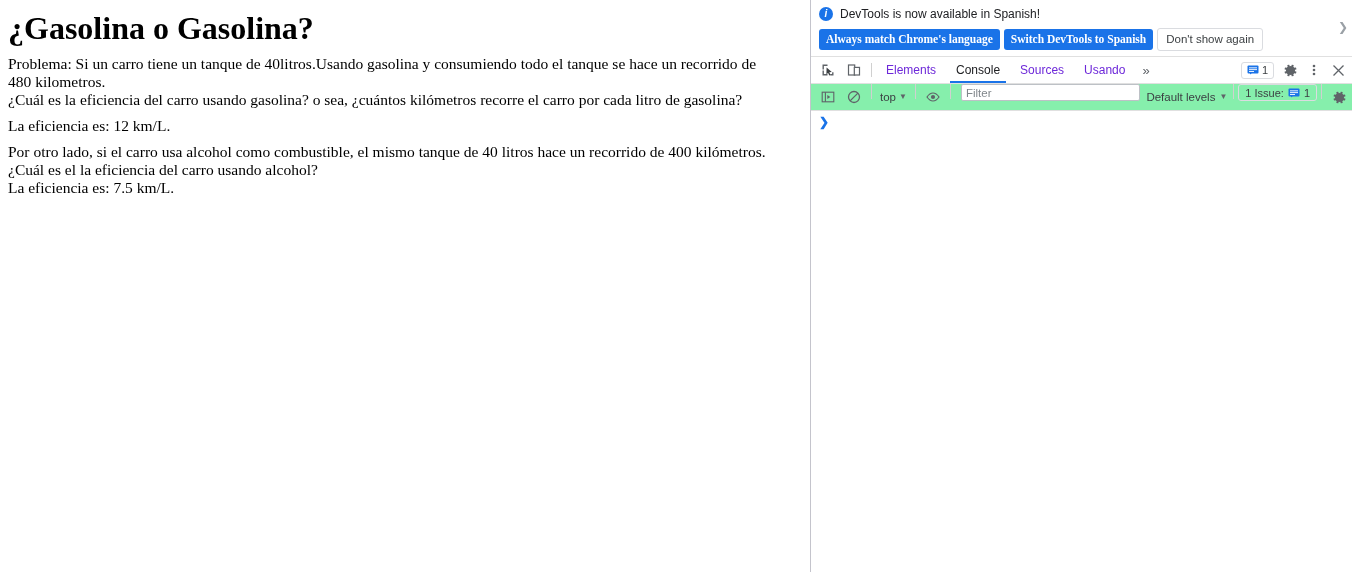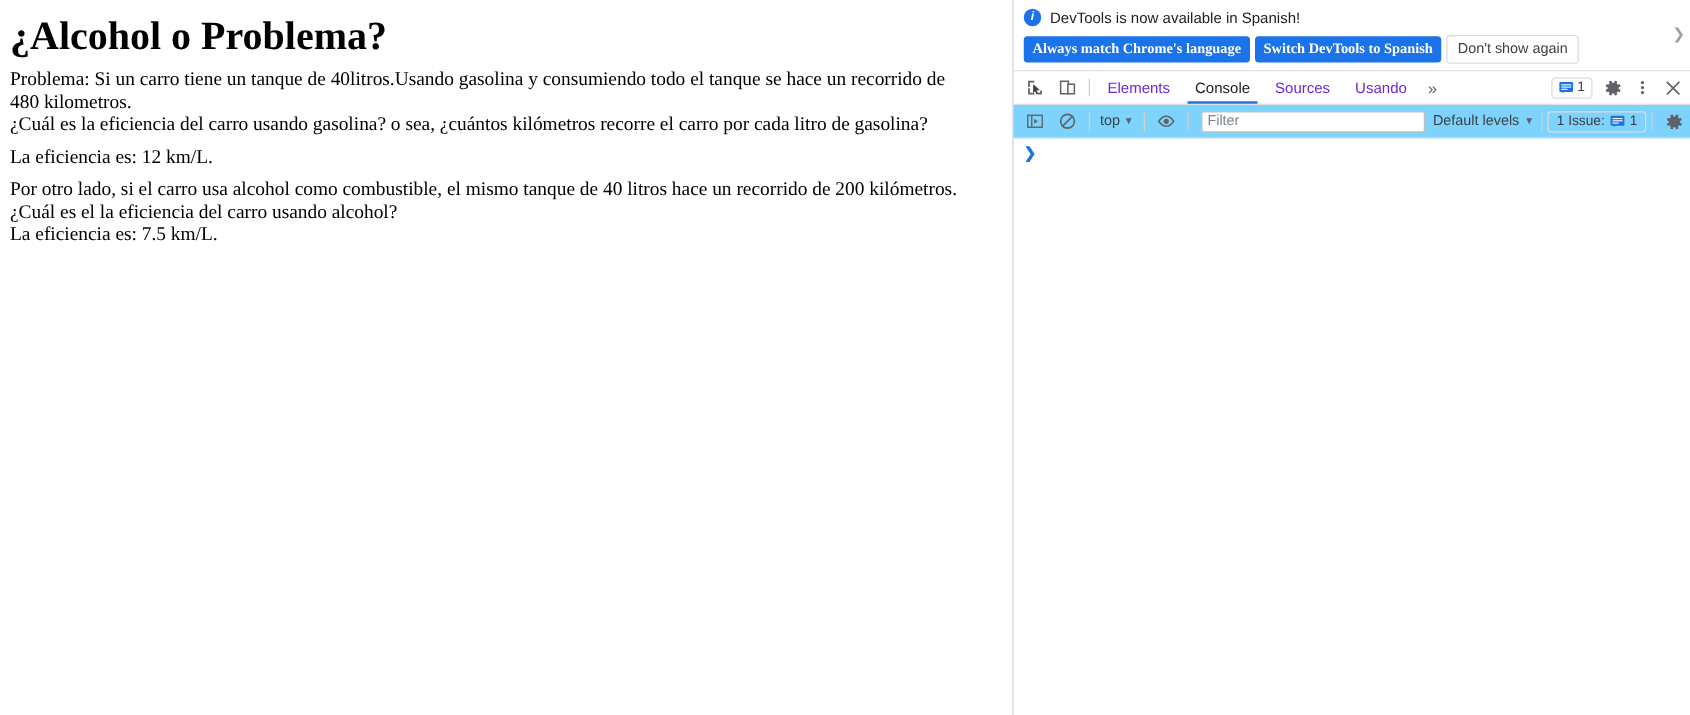--- a/index.html
+++ b/index.html
@@ -227,23 +227,22 @@
     display: flex;
     align-items: center;
     justify-content: center;
     cursor: pointer;
   }
 
   
   .dt-console-toolbar {
     height: 27px;
     display: flex;
-    align-items: center;
     border-bottom: 1px solid #e0e0e0;
-    background: #7dd3fc;
+    background: #86efac;
     box-sizing: border-box;
     padding-left: 4px;
   }
   .ct-sep {
     width: 1px;
     height: 15px;
     background: #d0d0d0;
     margin: 0 4px;
     flex: 0 0 auto;
   }
@@ -337,34 +336,34 @@
   svg { display: block; }
 </style>
 </head>
 <body>
 
 <div id="app">
 
   <div id="page-pane">
     <div class="page-content">
 
-      <h1 class="page-title">¿Alcohol o Problema?</h1>
+      <h1 class="page-title">¿Gasolina o Gasolina?</h1>
 
       <div class="para-block">
         <p class="page-para">Problema: Si un carro tiene un tanque de 40litros.Usando gasolina y consumiendo todo el tanque se hace un recorrido de</p>
         <p class="page-para">480 kilometros.</p>
         <p class="page-para">¿Cuál es la eficiencia del carro usando gasolina? o sea, ¿cuántos kilómetros recorre el carro por cada litro de gasolina?</p>
       </div>
 
       <div class="para-block">
         <p class="page-para">La eficiencia es: 12 km/L.</p>
       </div>
 
       <div class="para-block">
-        <p class="page-para">Por otro lado, si el carro usa alcohol como combustible, el mismo tanque de 40 litros hace un recorrido de 200 kilómetros.</p>
+        <p class="page-para">Por otro lado, si el carro usa alcohol como combustible, el mismo tanque de 40 litros hace un recorrido de 400 kilómetros.</p>
         <p class="page-para">¿Cuál es el la eficiencia del carro usando alcohol?</p>
         <p class="page-para">La eficiencia es: 7.5 km/L.</p>
       </div>
 
     </div>
   </div>
 
   <div id="devtools">
 
     <div class="dt-banner">

